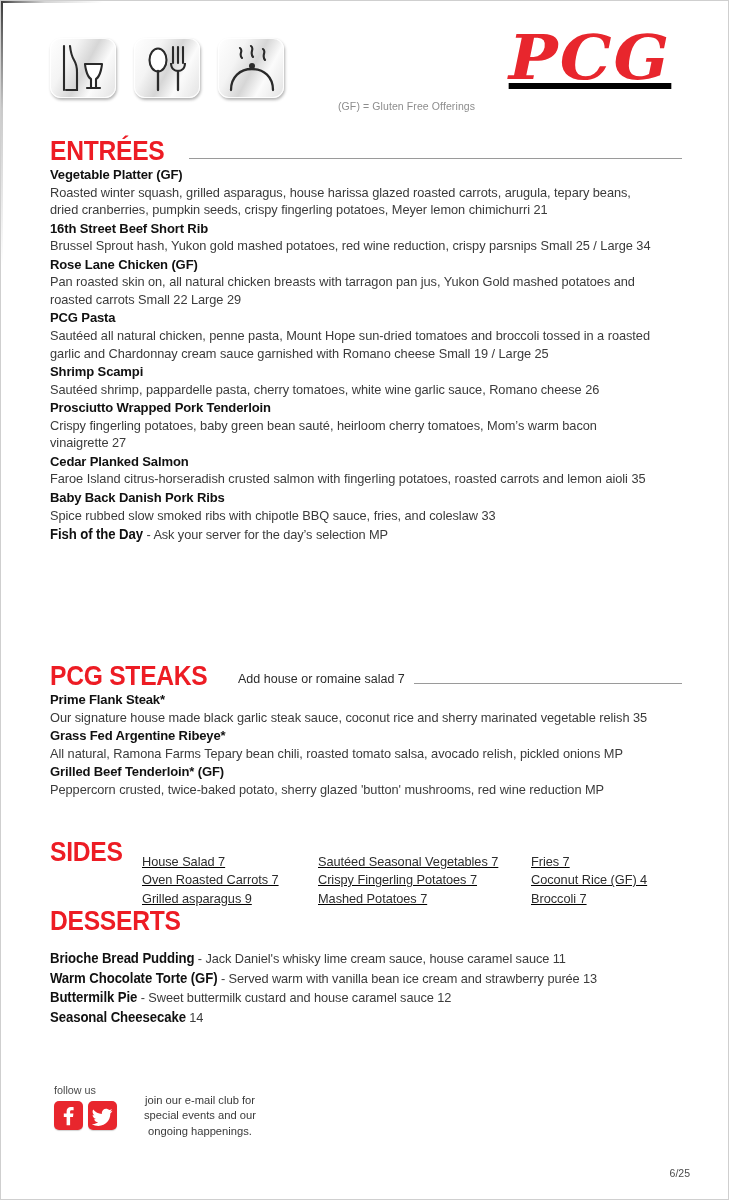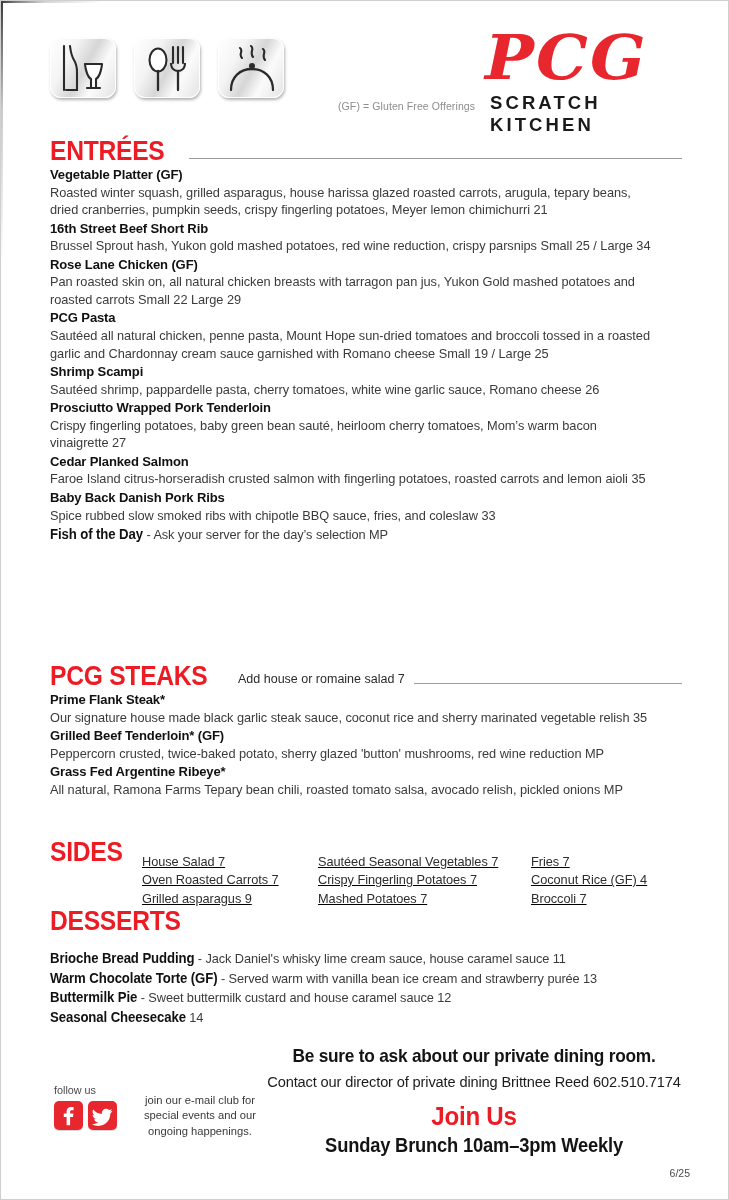--- a/index.html
+++ b/index.html
@@ -35,21 +35,21 @@
     background: linear-gradient(118deg,#ffffff 0%,#f4f4f4 30%,#d6d6d6 52%,#fbfbfb 70%,#e2e2e2 100%);
     box-shadow: inset 0 0 0 1px rgba(255,255,255,.9), 1px 2px 3px rgba(0,0,0,.30);
     position: relative; overflow: hidden;
   }
   .tile svg { position: absolute; left: 0; top: 0; }
 
   .gf-note {
     position: absolute; left: 337px; top: 99px;
     font-size: 10.5px; color: #8d8d8d; letter-spacing: .1px;
   }
-  .logo { position: absolute; right: 38px; top: 28px; text-align: left; width: 200px; }
+  .logo { position: absolute; right: 38px; top: 28px; text-align: center; width: 200px; text-decoration: underline; }
   .logo-mark {
     font-family: "DejaVu Serif", serif;
     font-style: italic; font-weight: 700;
     font-size: 62px; line-height: 58px; color: #e8262d;
     letter-spacing: 2px; transform: scaleX(1.05);
   }
   .logo-sub {
     font-size: 18.5px; font-weight: 700; color: #1a1a1a;
     letter-spacing: 3.1px; margin-top: 5px;
     font-family: "Liberation Sans", sans-serif;
@@ -174,21 +174,20 @@
           <circle cx="34" cy="28" r="3" fill="#2a2a2a"></circle>
           <path d="M13 52 C13 39 22 31 34 31 C46 31 55 39 55 52" fill="none" stroke="#2a2a2a" stroke-width="2.3" stroke-linecap="round"></path>
         </svg>
       </div>
     </div>
 
     <div class="gf-note">(GF) = Gluten Free Offerings</div>
 
     <div class="logo">
       <div class="logo-mark">PCG</div>
-      <div class="logo-sub">SCRATCH KITCHEN</div>
     </div>
   </div>
 
   <div class="sec" style="top:136px;">
     <div class="sec-head">
       <div class="sec-title">ENTRÉES</div>
       <div class="sec-rule"></div>
     </div>
     <div id="entrees-list">
         <div class="item">
@@ -234,26 +233,26 @@
       <div class="sec-title">PCG STEAKS</div>
       <div class="sec-aside">Add house or romaine salad  7</div>
       <div class="sec-rule"></div>
     </div>
     <div id="steaks-list">
         <div class="item">
           <div class="item-name">Prime Flank Steak*</div>
           <div class="item-desc">Our signature house made black garlic steak sauce, coconut rice and sherry marinated vegetable relish  35</div>
         </div>
         <div class="item">
+          <div class="item-name">Grass Fed Argentine Ribeye*</div>
+          <div class="item-desc">All natural, Ramona Farms Tepary bean chili, roasted tomato salsa, avocado relish, pickled onions MP</div>
+        </div>
+        <div class="item">
           <div class="item-name">Grilled Beef Tenderloin* (GF)</div>
           <div class="item-desc">Peppercorn crusted, twice-baked potato, sherry glazed 'button' mushrooms, red wine reduction  MP</div>
-        </div>
-        <div class="item">
-          <div class="item-name">Grass Fed Argentine Ribeye*</div>
-          <div class="item-desc">All natural, Ramona Farms Tepary bean chili, roasted tomato salsa, avocado relish, pickled onions MP</div>
         </div>
       </div>
   </div>
 
   <div class="sec" style="top:838px;">
     <div class="sides-wrap">
       <div class="sides-title">SIDES</div>
       <div class="sides-cols">
         <div class="sides-col c1" id="sides-c1">
             <div>House Salad  7</div>
@@ -307,21 +306,15 @@
                    C8.15 22.15 6.3 22.85 4.3 22.85 C3.95 22.85 3.6 22.8 3.3 22.8
                    C5.2 24.05 7.45 24.75 9.9 24.75 C17.6 24.75 21.8 18.4 21.8 12.9
                    L21.8 12.35 C22.65 11.75 23.4 10.75 24.0 9.6 Z" transform="translate(0.5,0.2) scale(1.0)" fill="#ffffff"></path>
         </svg>
       </div>
     </div>
   </div>
 
   <div class="email-club">join our e-mail club for special events and our ongoing happenings.</div>
 
-  <div class="private">
-    <div class="private-head">Be sure to ask about our private dining room.</div>
-    <div class="private-sub">Contact our director of private dining Brittnee Reed 602.510.7174</div>
-    <div class="join">Join Us</div>
-    <div class="brunch">Sunday Brunch 10am–3pm Weekly</div>
-  </div>
 
   <div class="pagemark">6/25</div>
 </div>
 
 </body></html>

